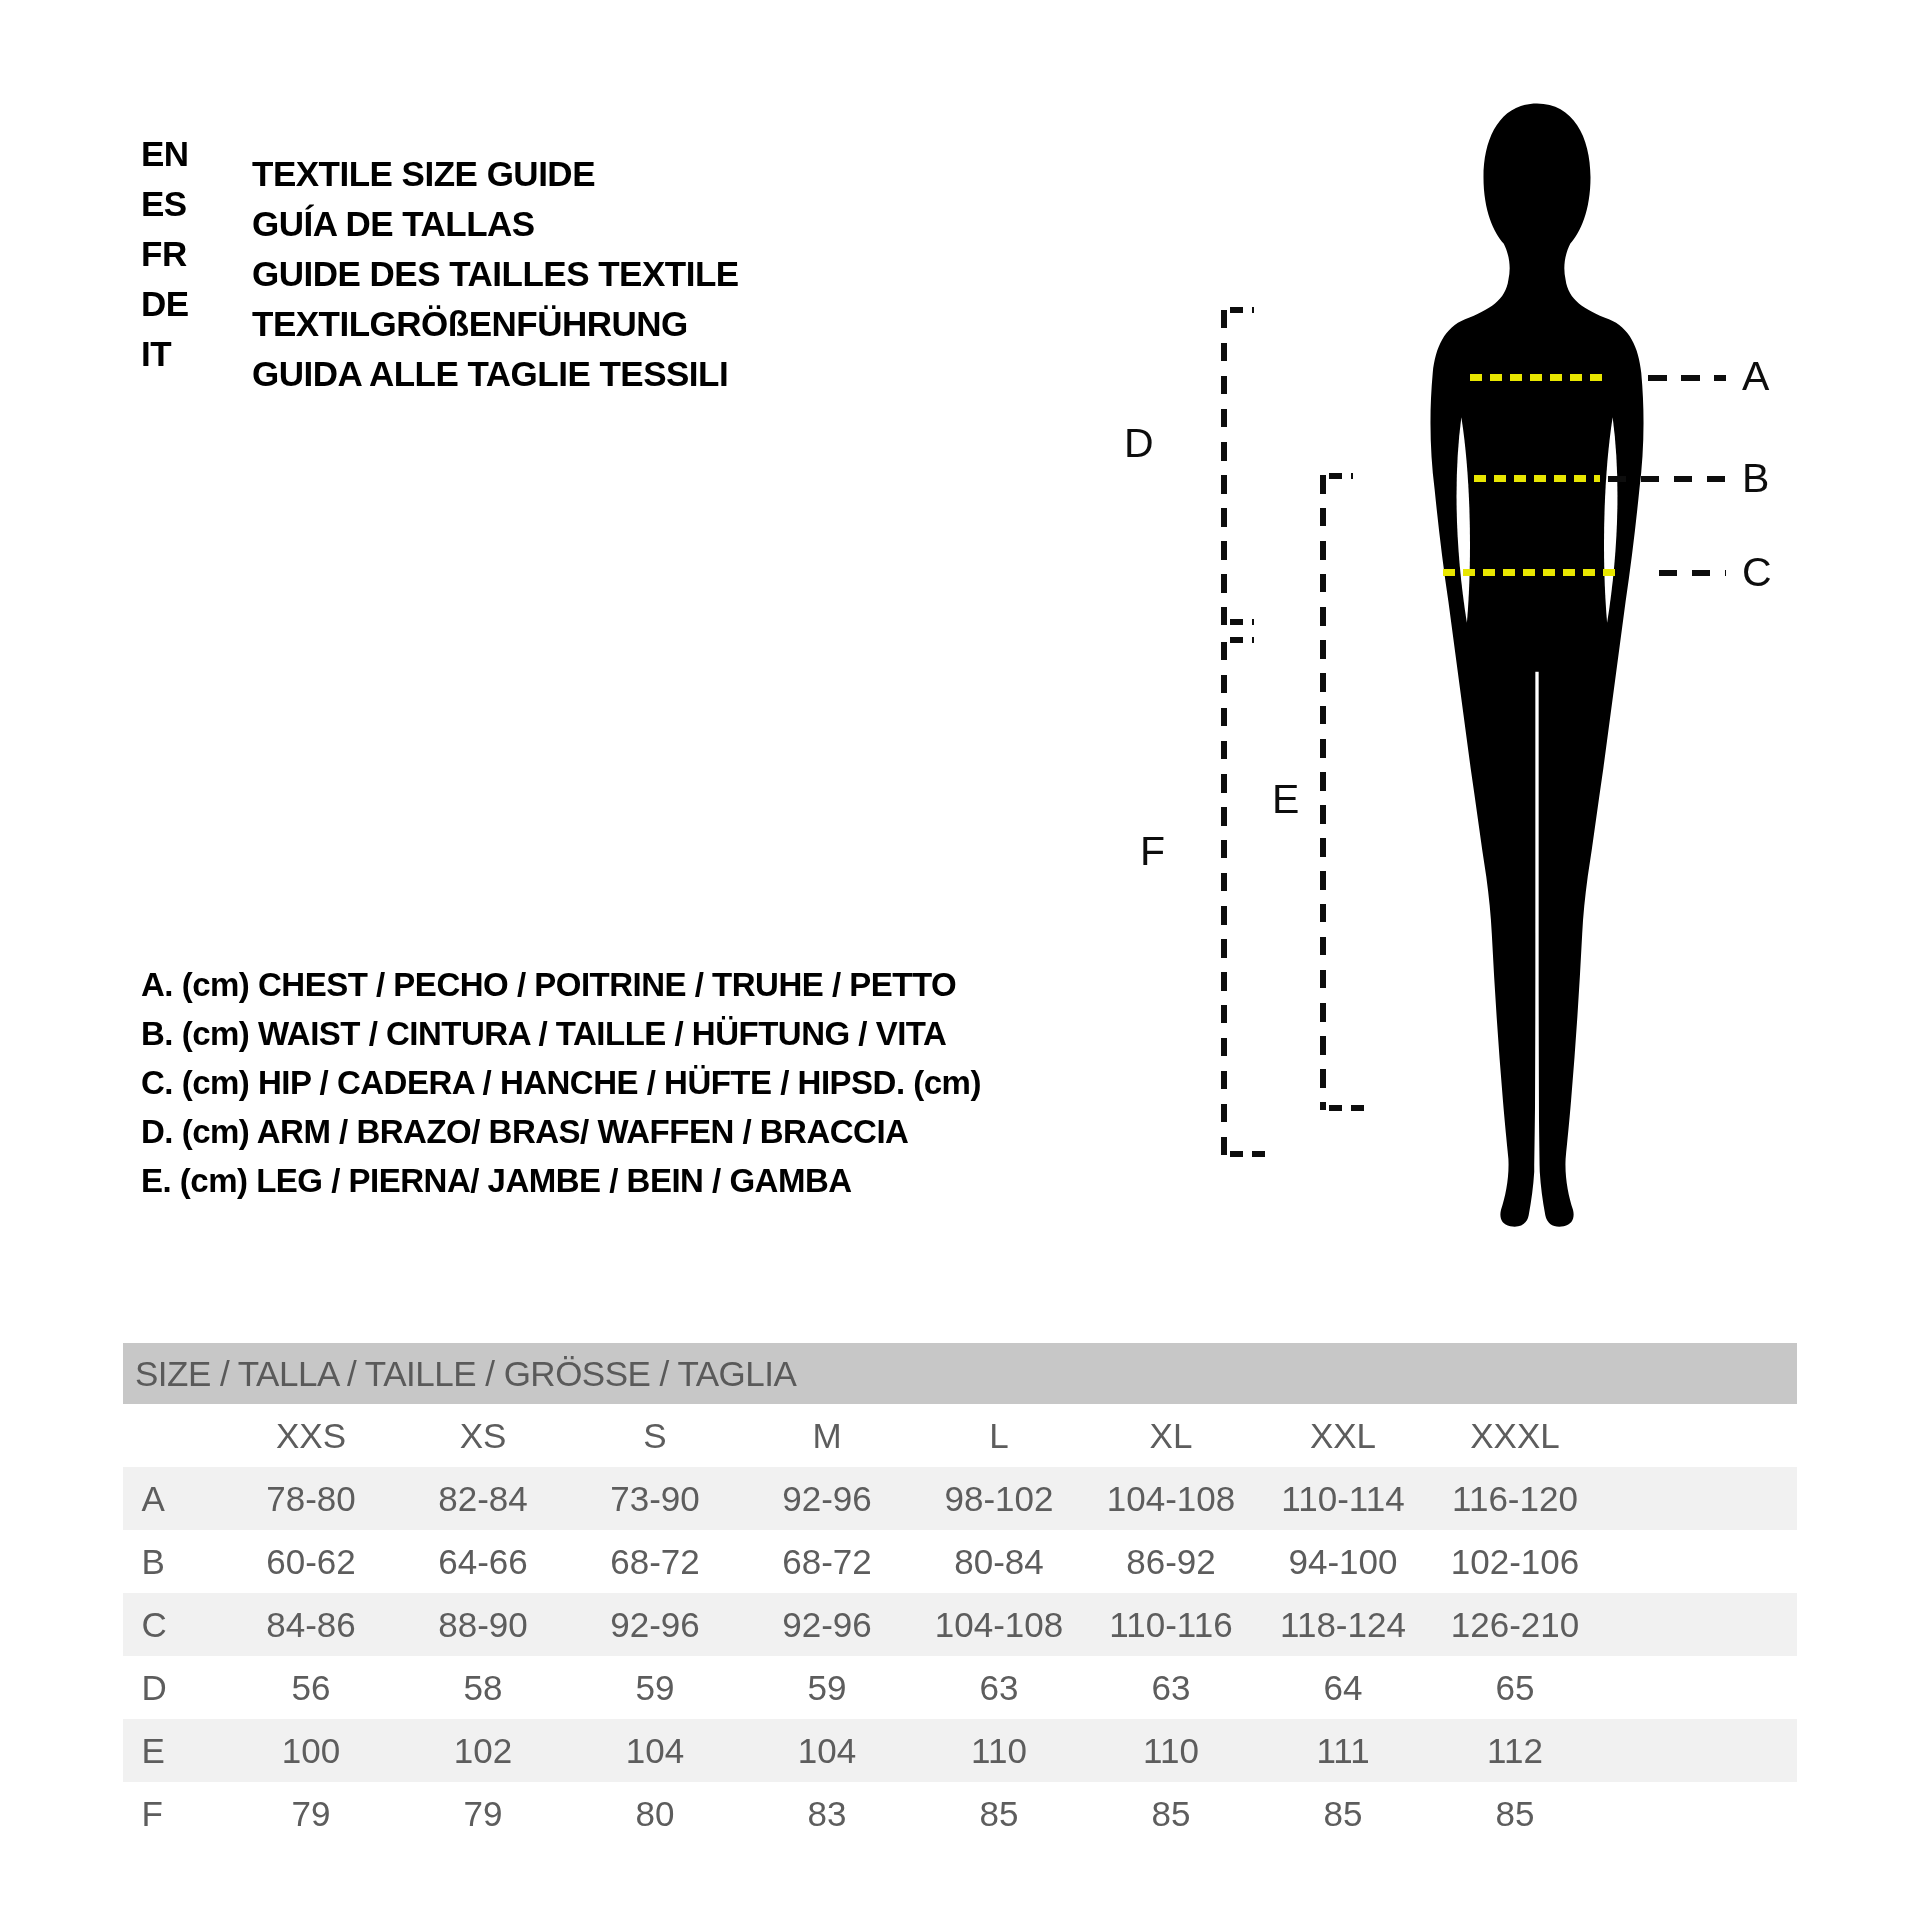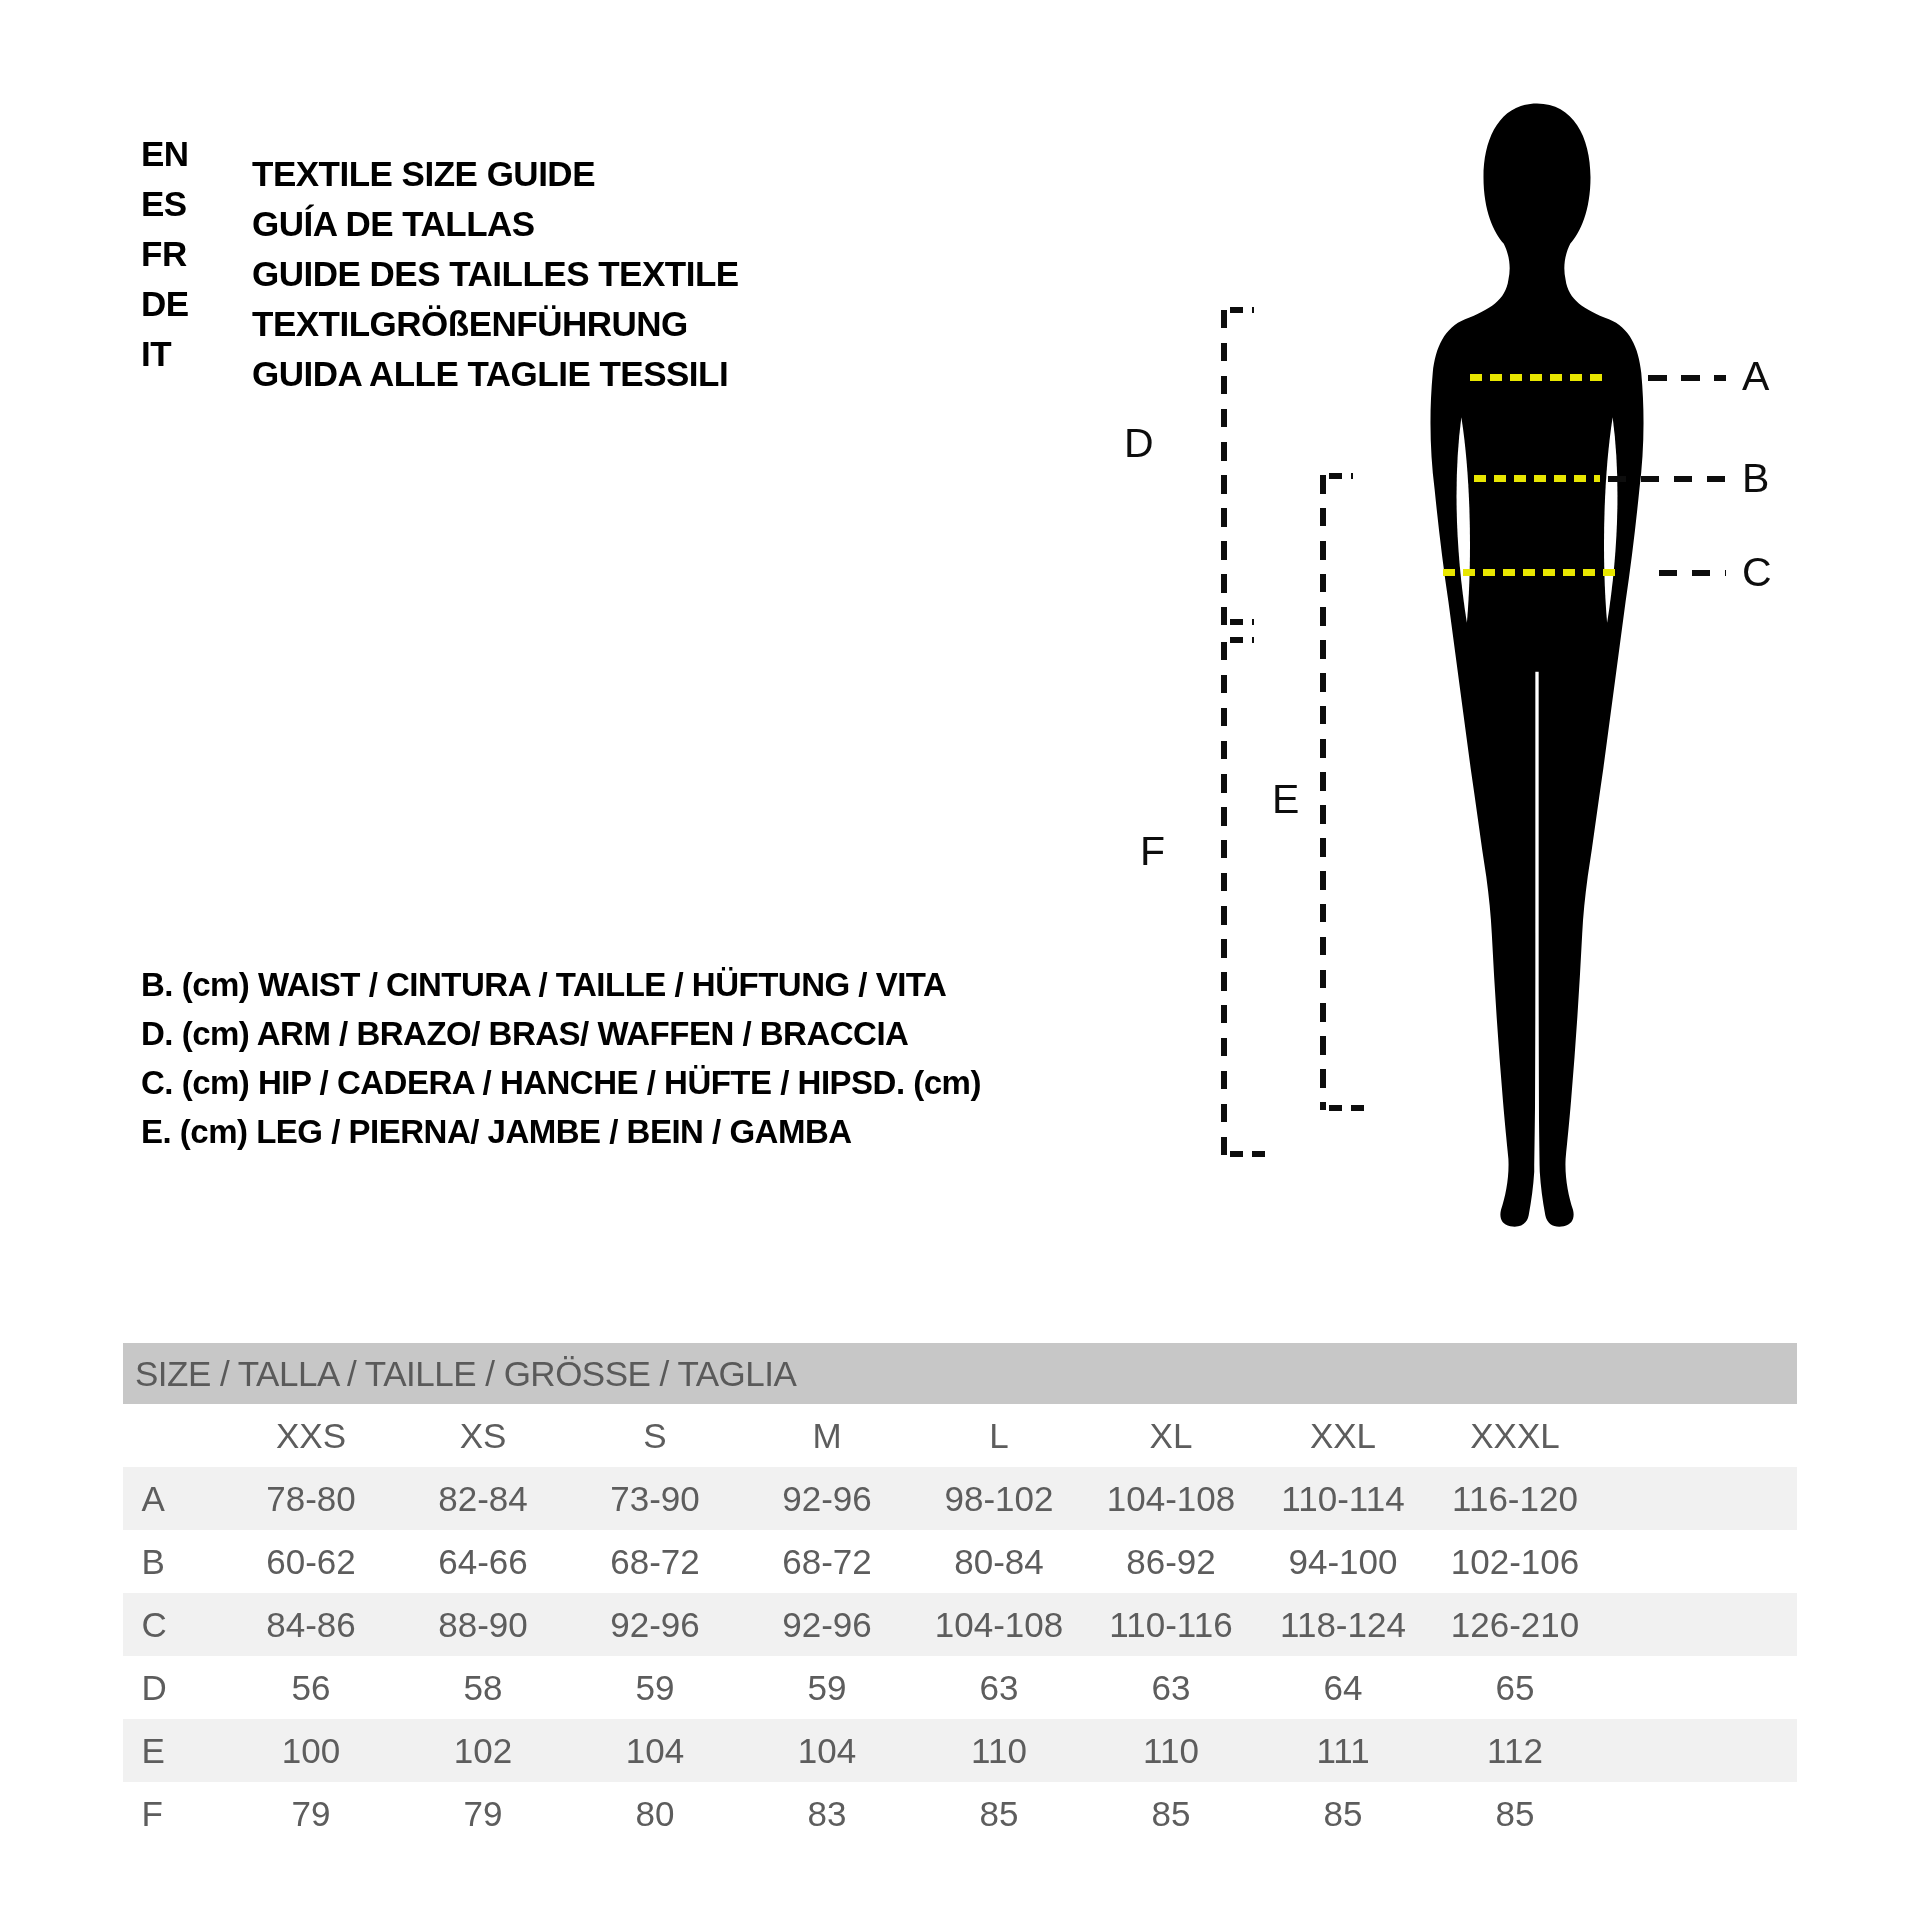--- a/index.html
+++ b/index.html
@@ -136,23 +136,24 @@
   <div class="tick" style="left:1230px;top:637px;width:24px;"></div>
   <div class="tick" style="left:1230px;top:1151px;width:37px;"></div>
   <div class="tick" style="left:1329px;top:473px;width:24px;"></div>
   <div class="tick" style="left:1329px;top:1105px;width:37px;"></div>
 
   <div class="mlabel" style="left:1124px;top:423px;">D</div>
   <div class="mlabel" style="left:1272px;top:779px;">E</div>
   <div class="mlabel" style="left:1140px;top:831px;">F</div>
 
   <section class="legend">
+    <div class="legend-line">A. (cm) CHEST / PECHO / POITRINE / TRUHE / PETTO</div>
     <div class="legend-line">B. (cm) WAIST / CINTURA / TAILLE / HÜFTUNG / VITA</div>
+    <div class="legend-line">C. (cm) HIP / CADERA / HANCHE / HÜFTE / HIPSD. (cm)</div>
     <div class="legend-line">D. (cm) ARM / BRAZO/ BRAS/ WAFFEN / BRACCIA</div>
-    <div class="legend-line">C. (cm) HIP / CADERA / HANCHE / HÜFTE / HIPSD. (cm)</div>
     <div class="legend-line">E. (cm) LEG / PIERNA/ JAMBE / BEIN / GAMBA</div>
   </section>
 
 
   <section class="size-table">
     <div class="table-header-bar">
       <span>SIZE / TALLA / TAILLE / GRÖSSE / TAGLIA</span>
     </div>
 
     <div class="trow">

